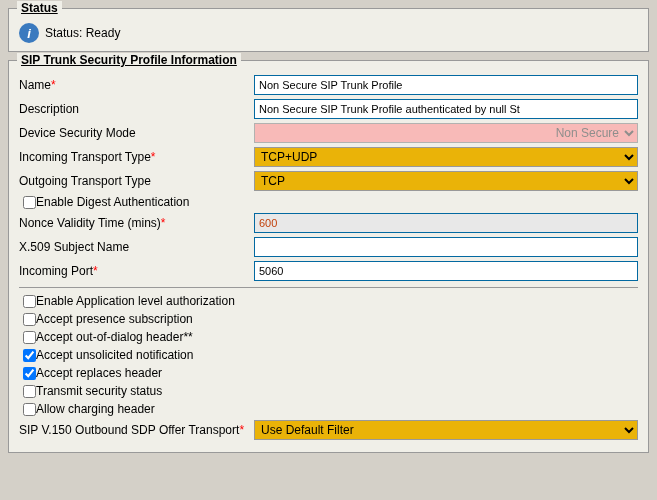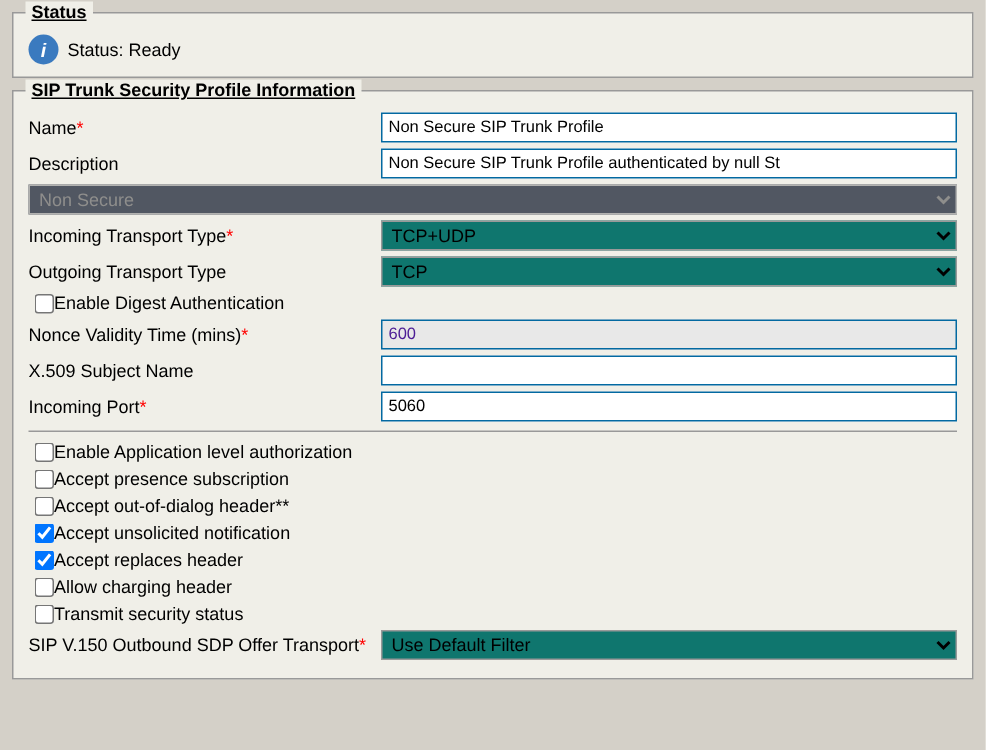--- a/index.html
+++ b/index.html
@@ -94,35 +94,36 @@
       width: 100%;
       height: 20px;
       border: 1px solid #0369a1;
       background: #fff;
       padding: 1px 4px;
       font-size: 11px;
     }
 
     .form-control input[type="text"].disabled {
       background: #e8e8e8;
-      color: #4c1d95;
+      color: #c2410c;
     }
 
     .form-control select {
       width: 100%;
       height: 20px;
       border: 1px solid #999;
-      background: #0f766e;
+      background: #eab308;
       font-size: 12px;
       padding: 0 2px;
     }
 
     .form-control select.disabled {
-      background: #0f172a;
+      background: #fca5a5;
       color: #666;
+      text-align: right;
     }
 
     .checkbox-row {
       display: flex;
       align-items: center;
       gap: 0;
       margin-bottom: 4px;
       padding-left: 4px;
     }
 
@@ -165,20 +166,21 @@
       </div>
 
       <div class="form-row">
         <div class="form-label">Description</div>
         <div class="form-control">
           <input type="text" value="Non Secure SIP Trunk Profile authenticated by null St" style="">
         </div>
       </div>
 
       <div class="form-row">
+        <div class="form-label">Device Security Mode</div>
         <div class="form-control">
           <select class="disabled" disabled="">
             <option>Non Secure</option>
           </select>
         </div>
       </div>
 
       <div class="form-row">
         <div class="form-label">
           <span>Incoming Transport Type</span><span class="required">*</span>
@@ -257,26 +259,26 @@
         <label>Accept unsolicited notification</label>
       </div>
 
       <div class="checkbox-row">
         <input type="checkbox" checked="" style="">
         <label>Accept replaces header</label>
       </div>
 
       <div class="checkbox-row">
         <input type="checkbox" style="">
+        <label>Transmit security status</label>
+      </div>
+
+      <div class="checkbox-row">
+        <input type="checkbox" style="">
         <label>Allow charging header</label>
-      </div>
-
-      <div class="checkbox-row">
-        <input type="checkbox" style="">
-        <label>Transmit security status</label>
       </div>
 
       <div class="form-row">
         <div class="form-label">
           <span>SIP V.150 Outbound SDP Offer Transport</span><span class="required">*</span>
         </div>
         <div class="form-control">
           <select>
             <option>Use Default Filter</option>
             <option>No Filtering</option>

